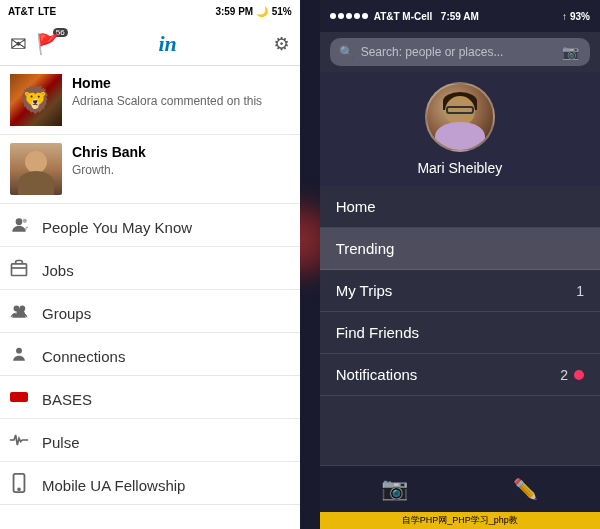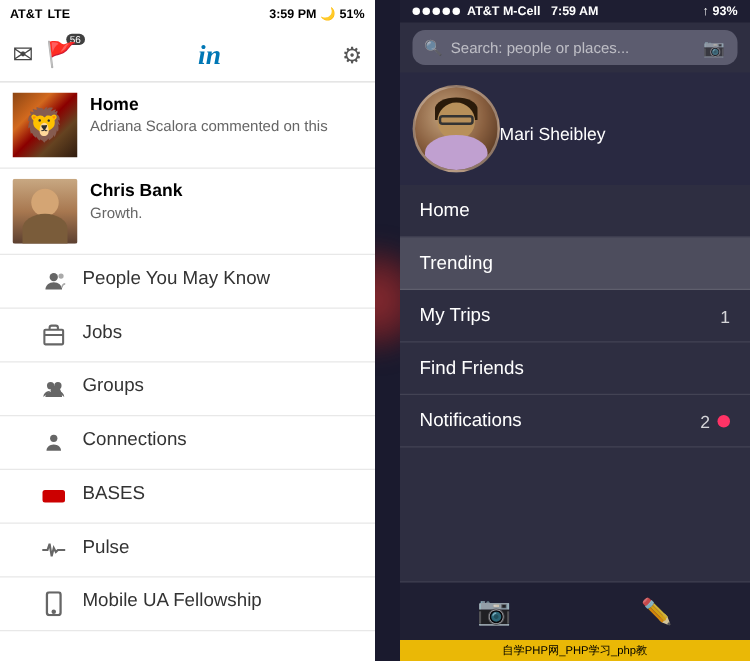--- a/index.html
+++ b/index.html
@@ -158,22 +158,22 @@
     .feed-subtitle {
       font-size: 12px;
       color: #666;
       line-height: 1.3;
       margin-top: 2px;
     }
 
     
     .menu-item {
       display: flex;
-      align-items: flex-start;
-      padding: 10px 32px;
+      align-items: flex-end;
+      padding: 10px 8px;
       border-bottom: 1px solid #e8e8e8;
       gap: 12px;
       cursor: pointer;
     }
     .menu-icon {
       width: 22px;
       height: 22px;
       display: flex;
       align-items: center;
       justify-content: center;
@@ -194,21 +194,21 @@
       background: rgba(50, 50, 70, 0.92);
       position: relative;
     }
 
     
     .status-bar-right {
       display: flex;
       align-items: center;
       justify-content: space-between;
       padding: 4px 10px;
-      height: 18px;
+      height: 32px;
       background: rgba(30, 30, 50, 0.95);
     }
     .status-left-r {
       font-size: 10px;
       font-weight: 600;
       color: #fff;
     }
     .status-right-r {
       display: flex;
       align-items: center;
@@ -238,21 +238,21 @@
     }
     .camera-search {
       margin-left: auto;
       font-size: 14px;
       color: rgba(255,255,255,0.6);
     }
 
     
     .profile-section {
       display: flex;
-      flex-direction: row;
+      flex-direction: column;
       align-items: center;
       padding: 10px;
       background: rgba(40, 40, 65, 0.8);
     }
     .profile-avatar {
       width: 70px;
       height: 70px;
       border-radius: 50%;
       background: radial-gradient(circle at 40% 35%, #c8a882 0%, #8a6040 50%, #3a2010 100%);
       position: relative;

